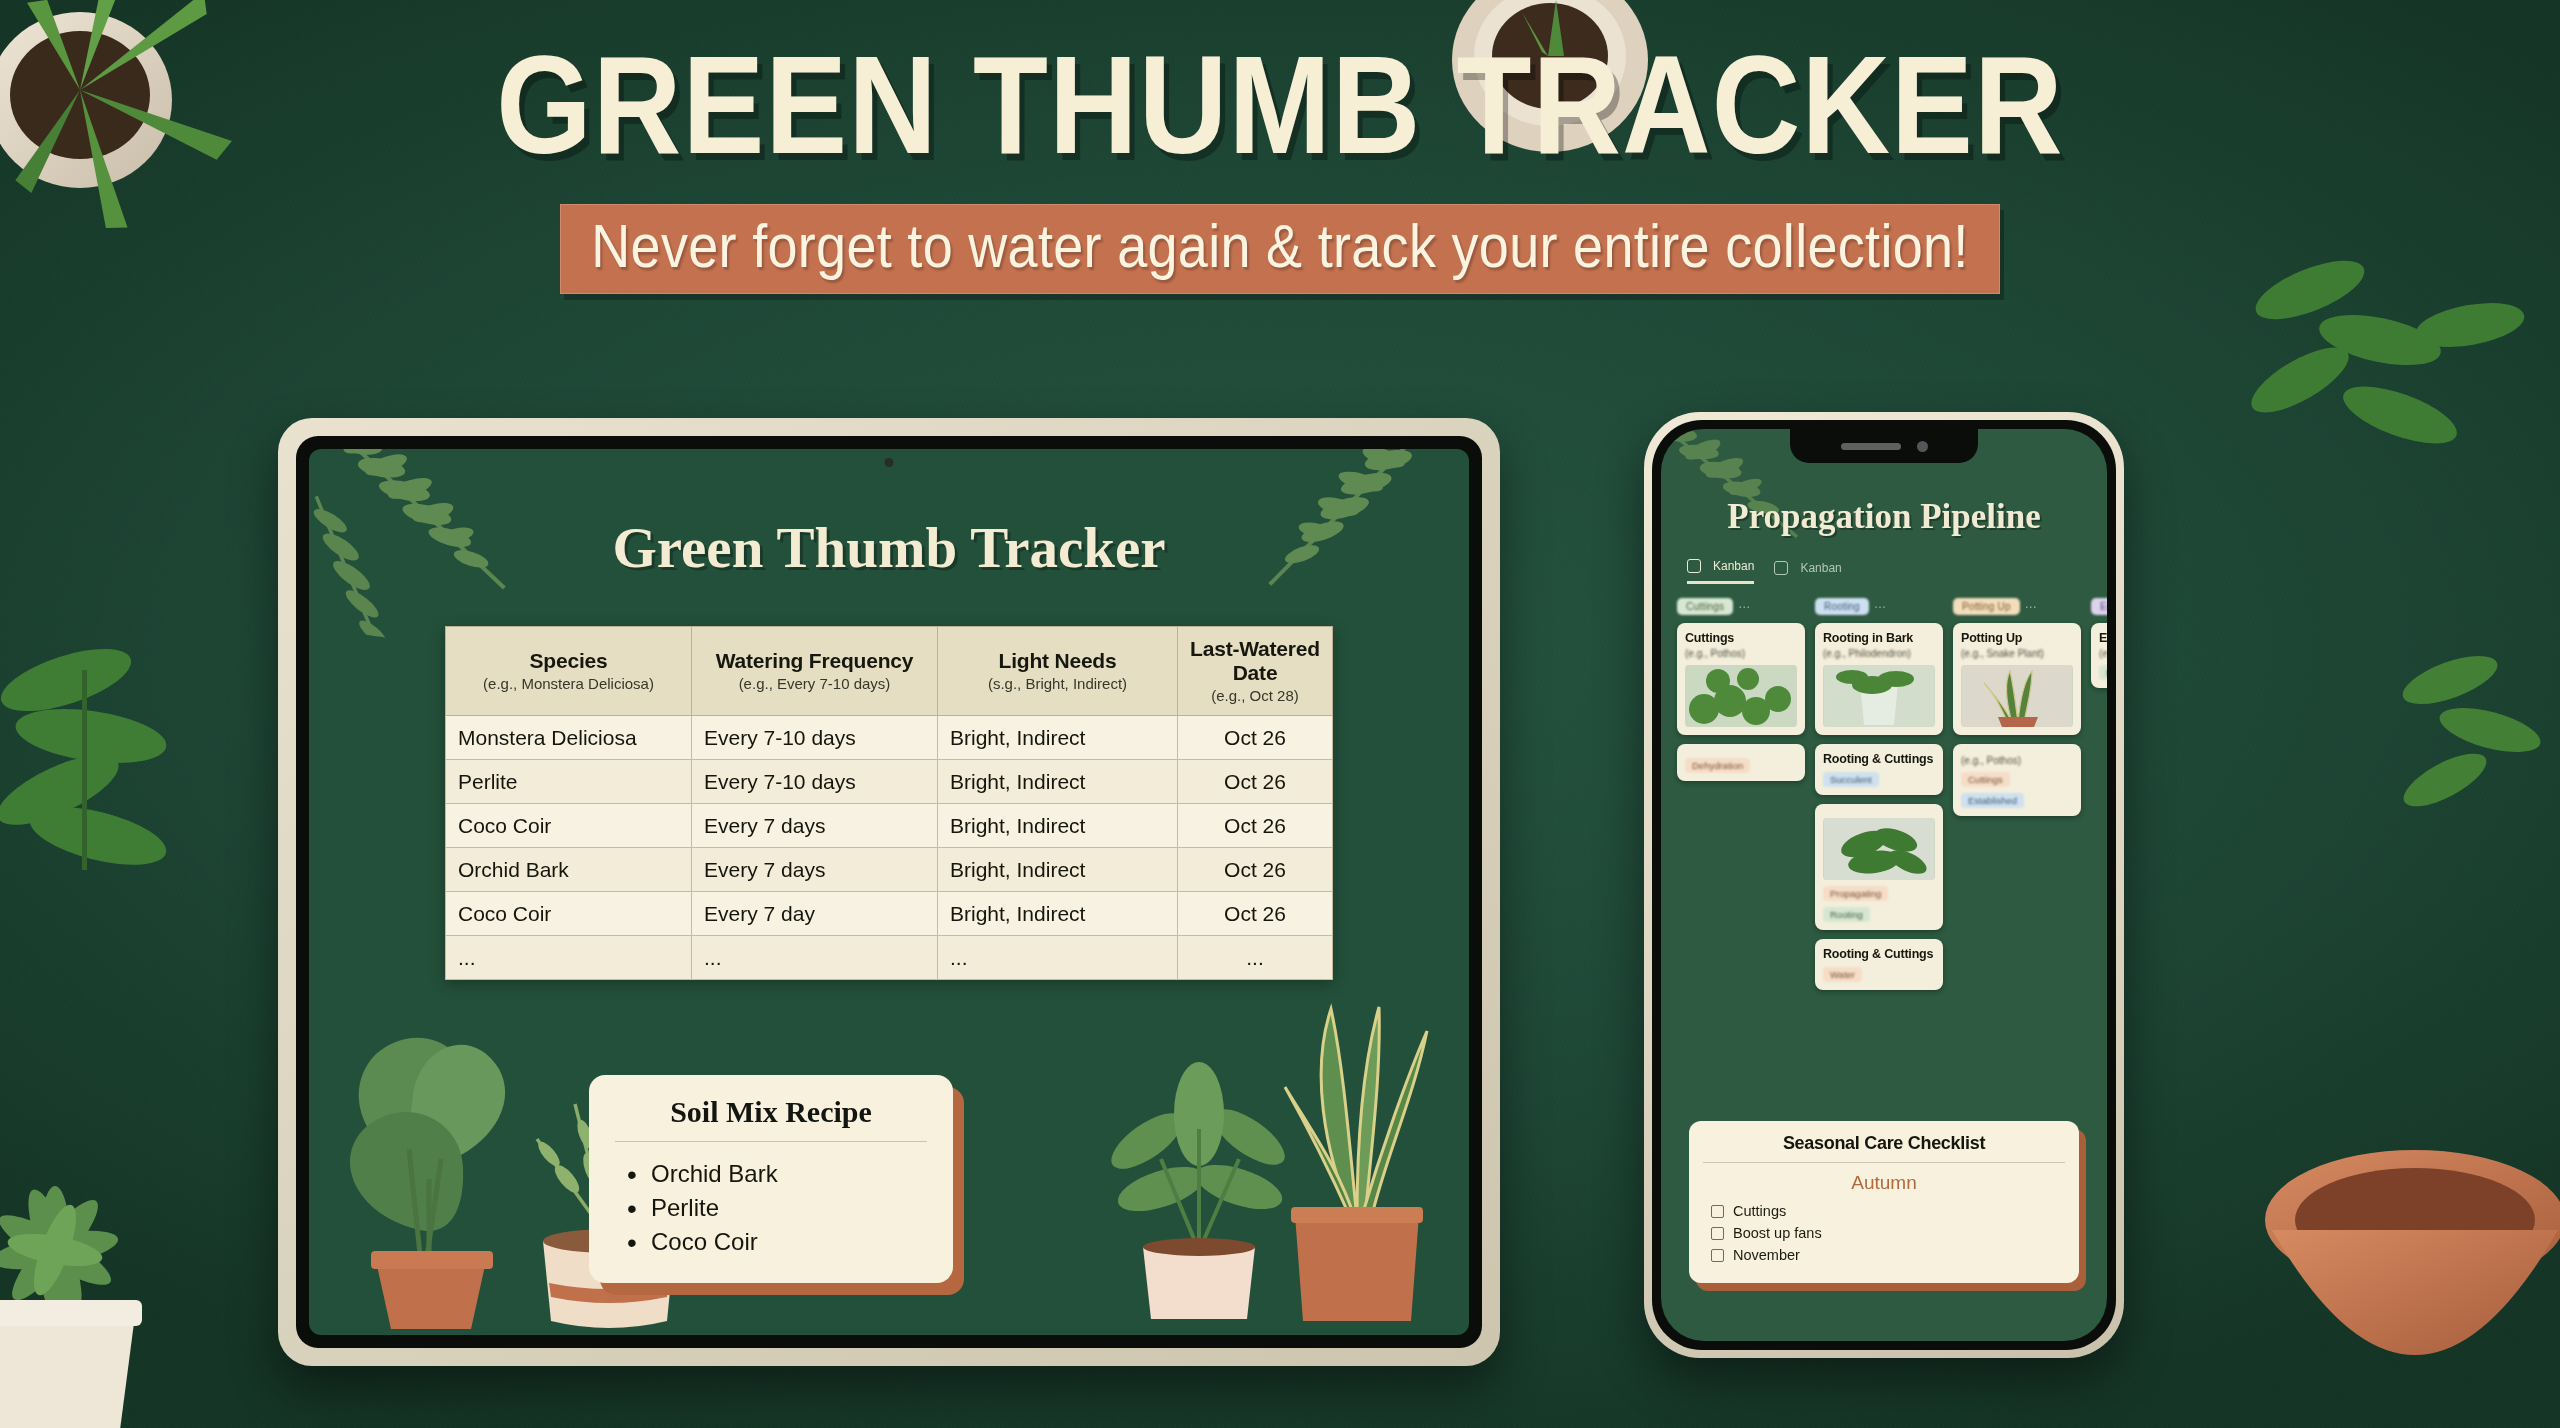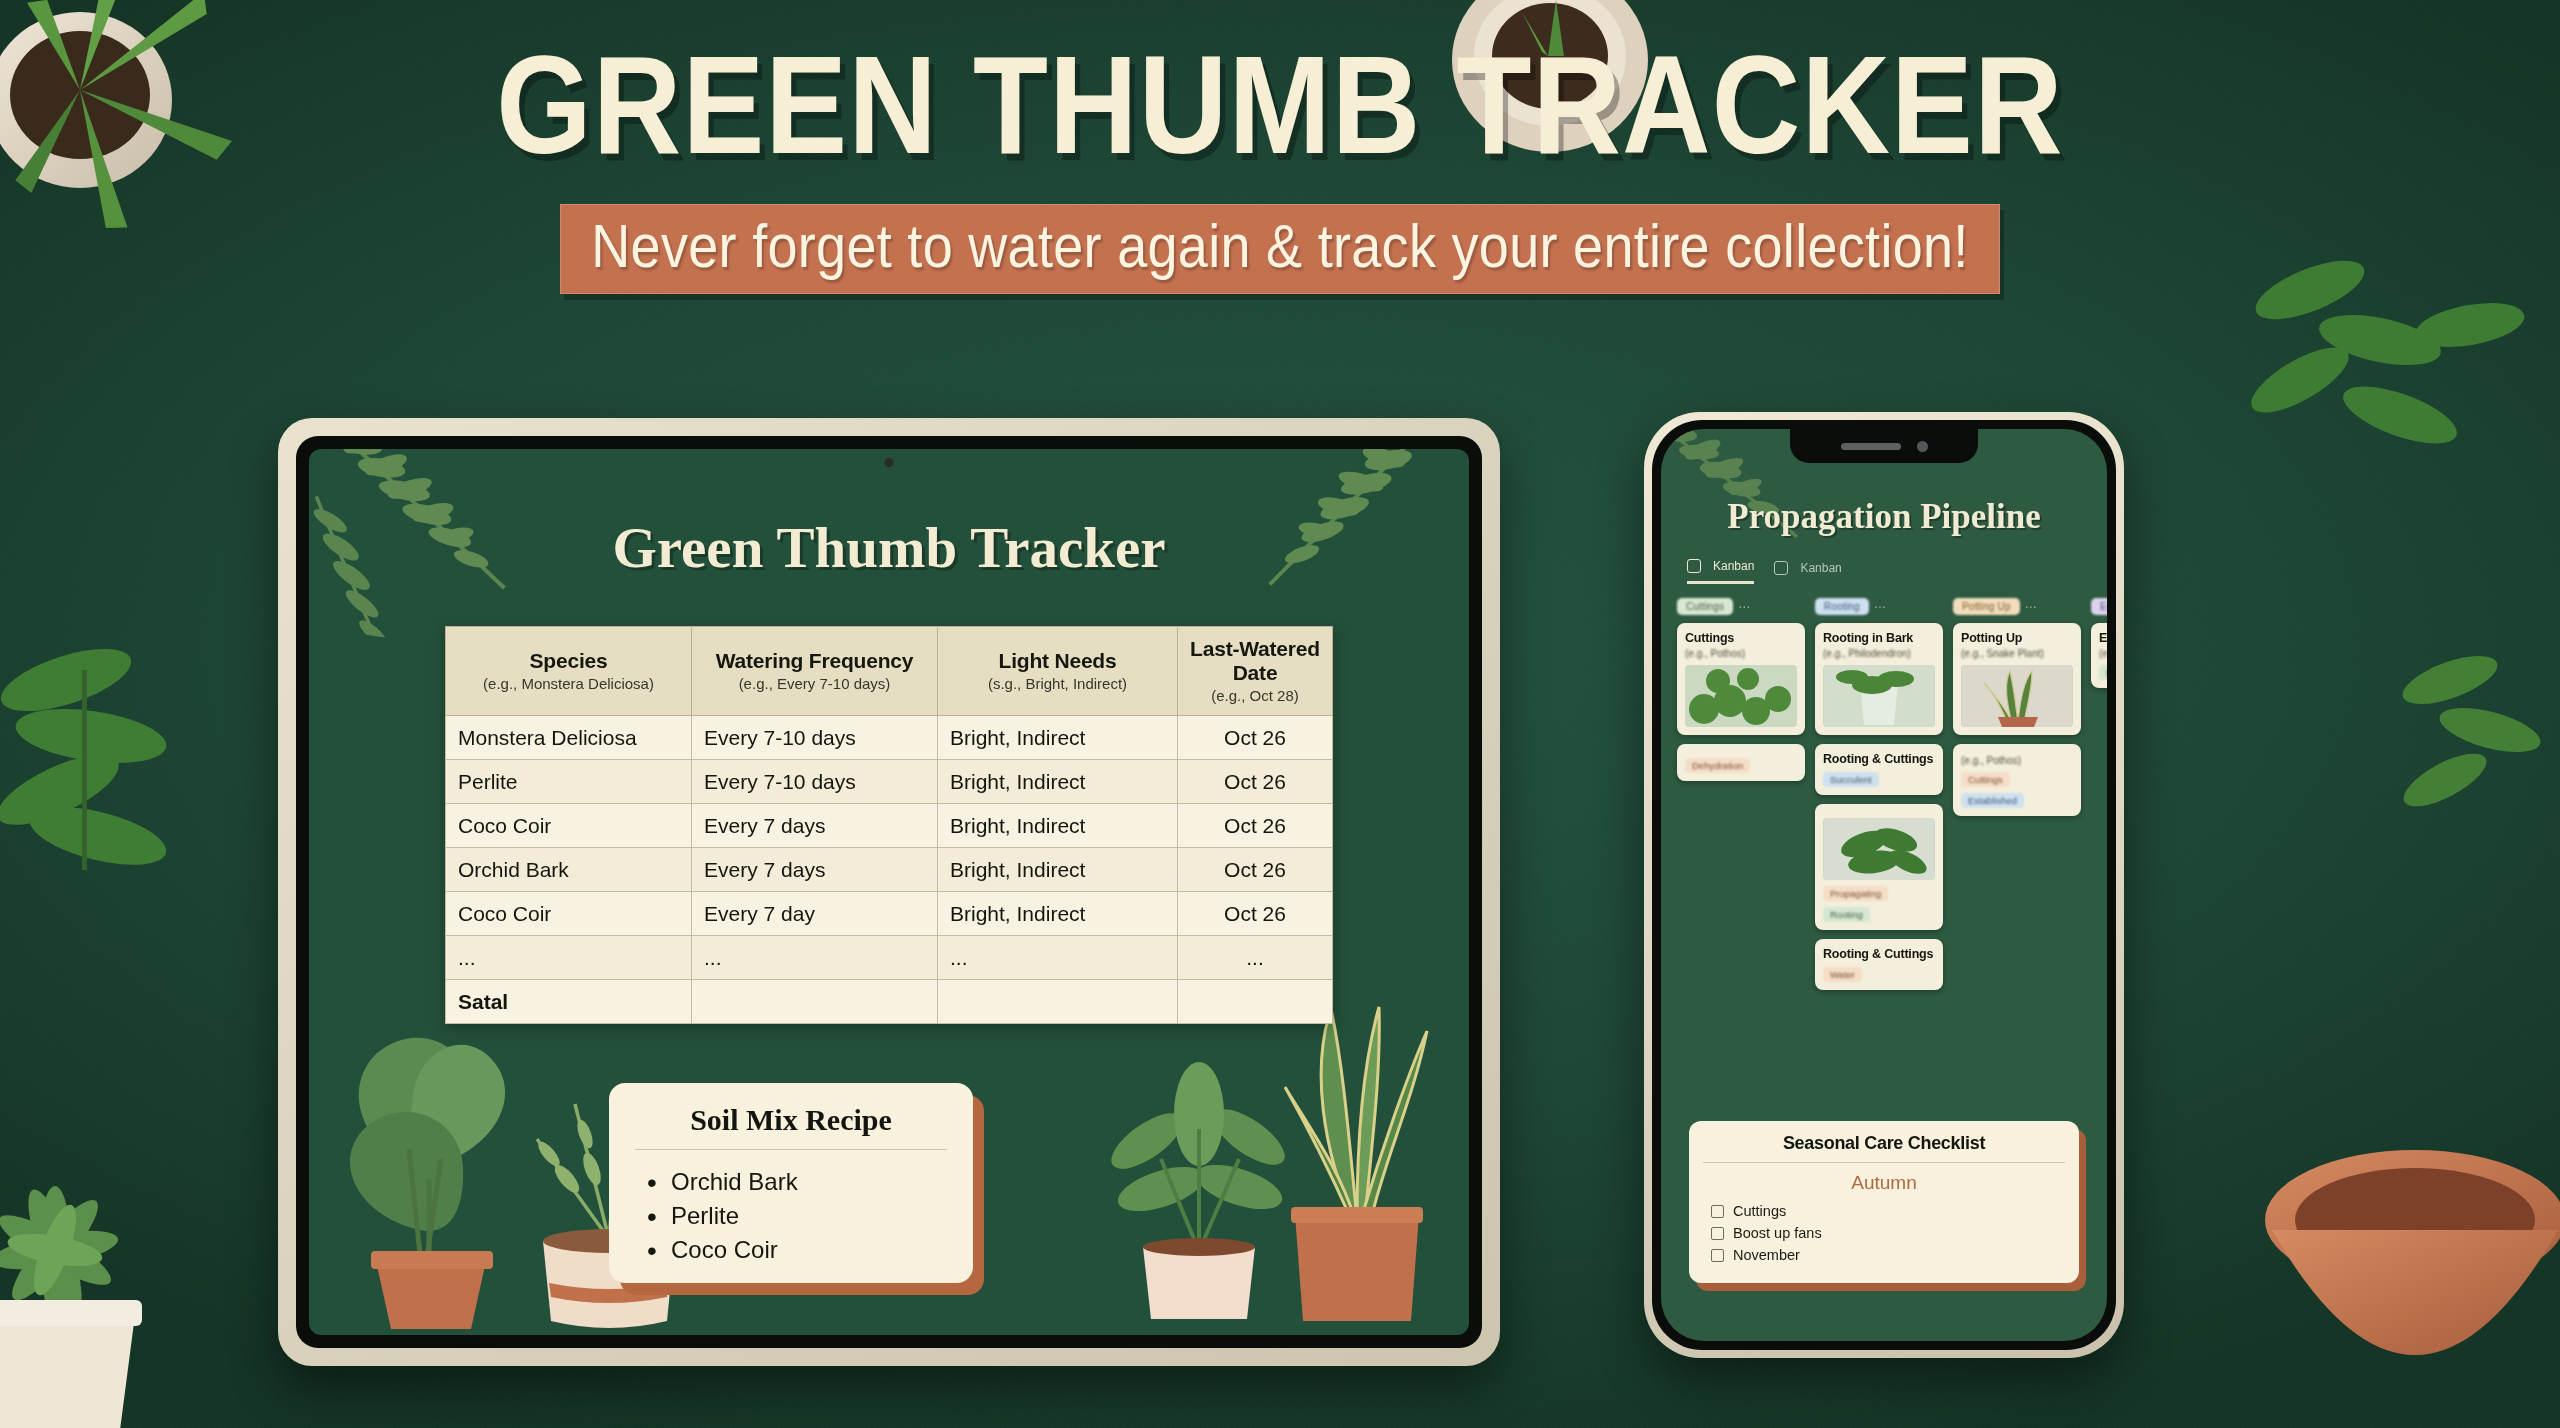--- a/index.html
+++ b/index.html
@@ -165,25 +165,25 @@
   tr.row-ellipsis td { color: #4a4c3c; font-size: 20px; }
   tr.row-total td {
     background: #e7e0c6;
     font-weight: bold;
     border-top: 2px solid #b0a98c;
   }
 
   
   #soil-card {
     position: absolute;
-    left: 300px; bottom: 52px;
+    left: 280px; bottom: 52px;
     width: 364px;
     background: #f7f1de;
     border-radius: 16px;
-    padding: 20px 26px 16px;
+    padding: 20px 26px 24px;
     box-shadow: 11px 12px 0 #b5673f;
     z-index: 6;
   }
   #soil-card-title {
     font-family: "Liberation Serif", serif;
     font-weight: bold;
     font-size: 30px;
     color: #131510;
     text-align: center;
     padding-bottom: 12px;
@@ -634,26 +634,20 @@
               <td class="c-water">Every 7 day</td>
               <td class="c-light">Bright, Indirect</td>
               <td class="c-date">Oct 26</td>
             </tr>
             <tr class="row-ellipsis">
               <td class="c-species">...</td>
               <td class="c-water">...</td>
               <td class="c-light">...</td>
               <td class="c-date">...</td>
             </tr>
-            <tr class="row-total">
-              <td>Satal</td>
-              <td></td>
-              <td></td>
-              <td></td>
-            </tr>
           </tbody>
       </table>
 
       <div id="soil-card">
         <div id="soil-card-title">Soil Mix Recipe</div>
         <ul id="soil-list">
             <li>Orchid Bark</li>
             <li>Perlite</li>
             <li>Coco Coir</li>
           </ul>

